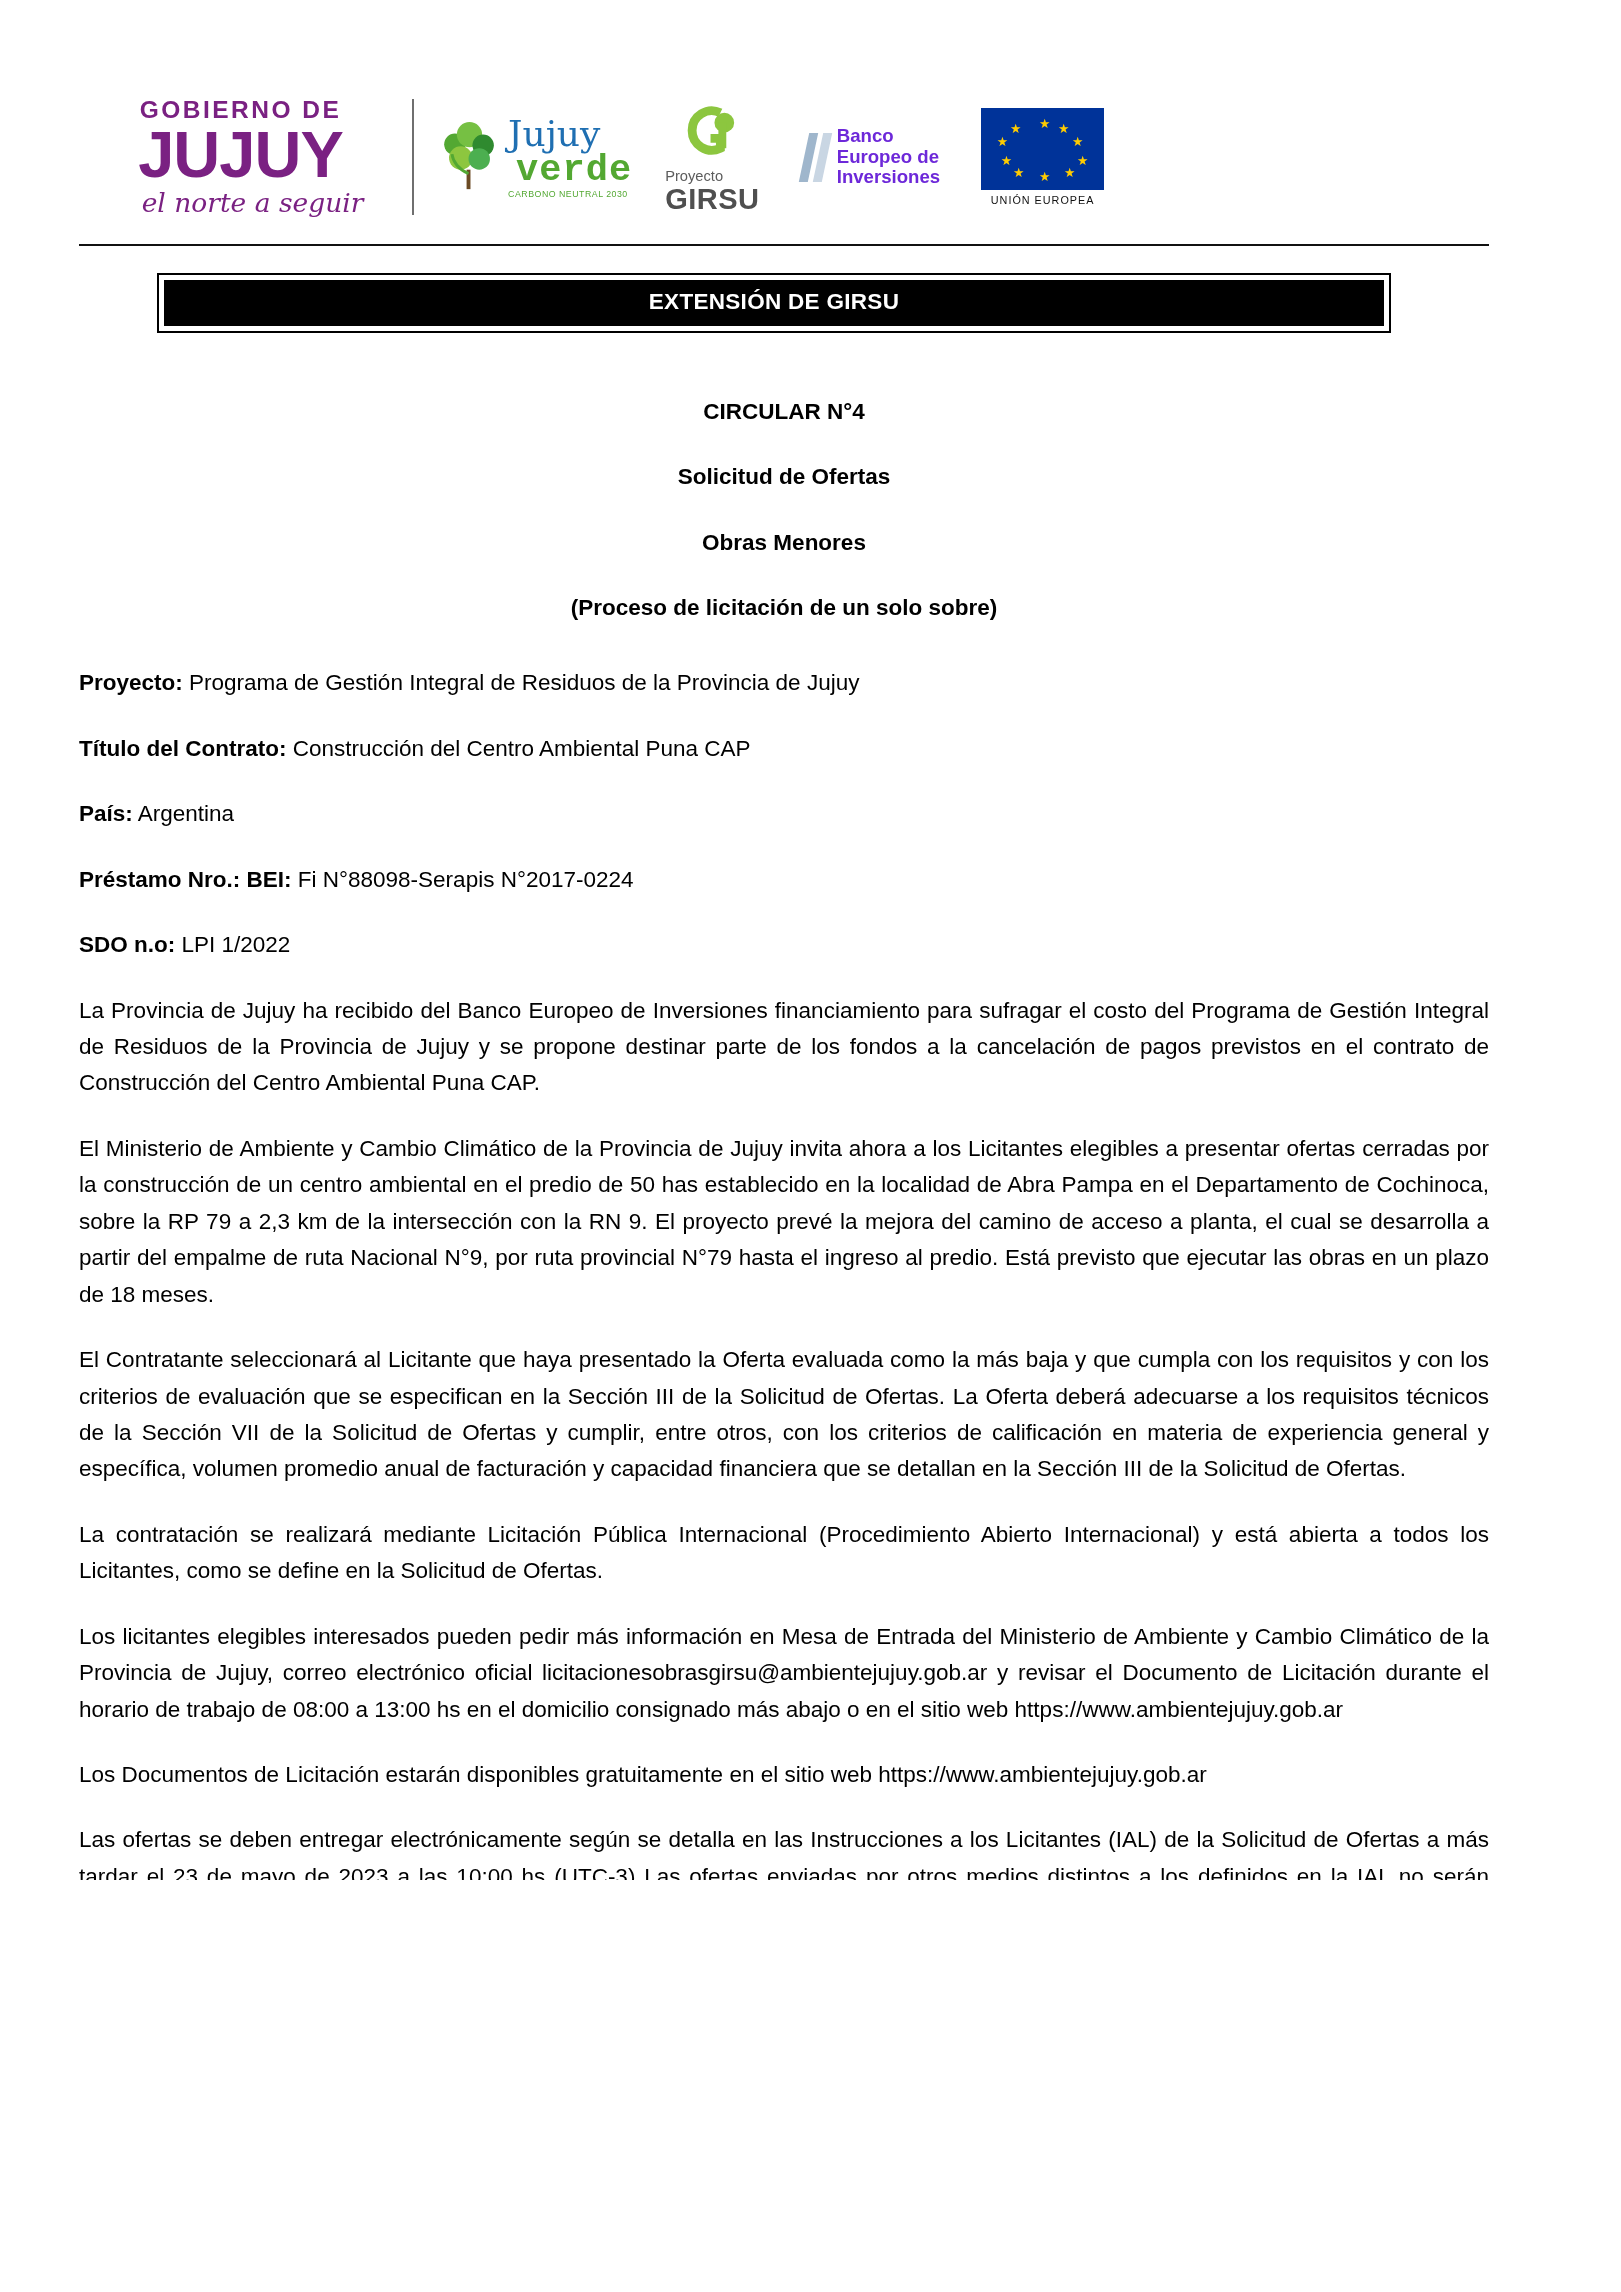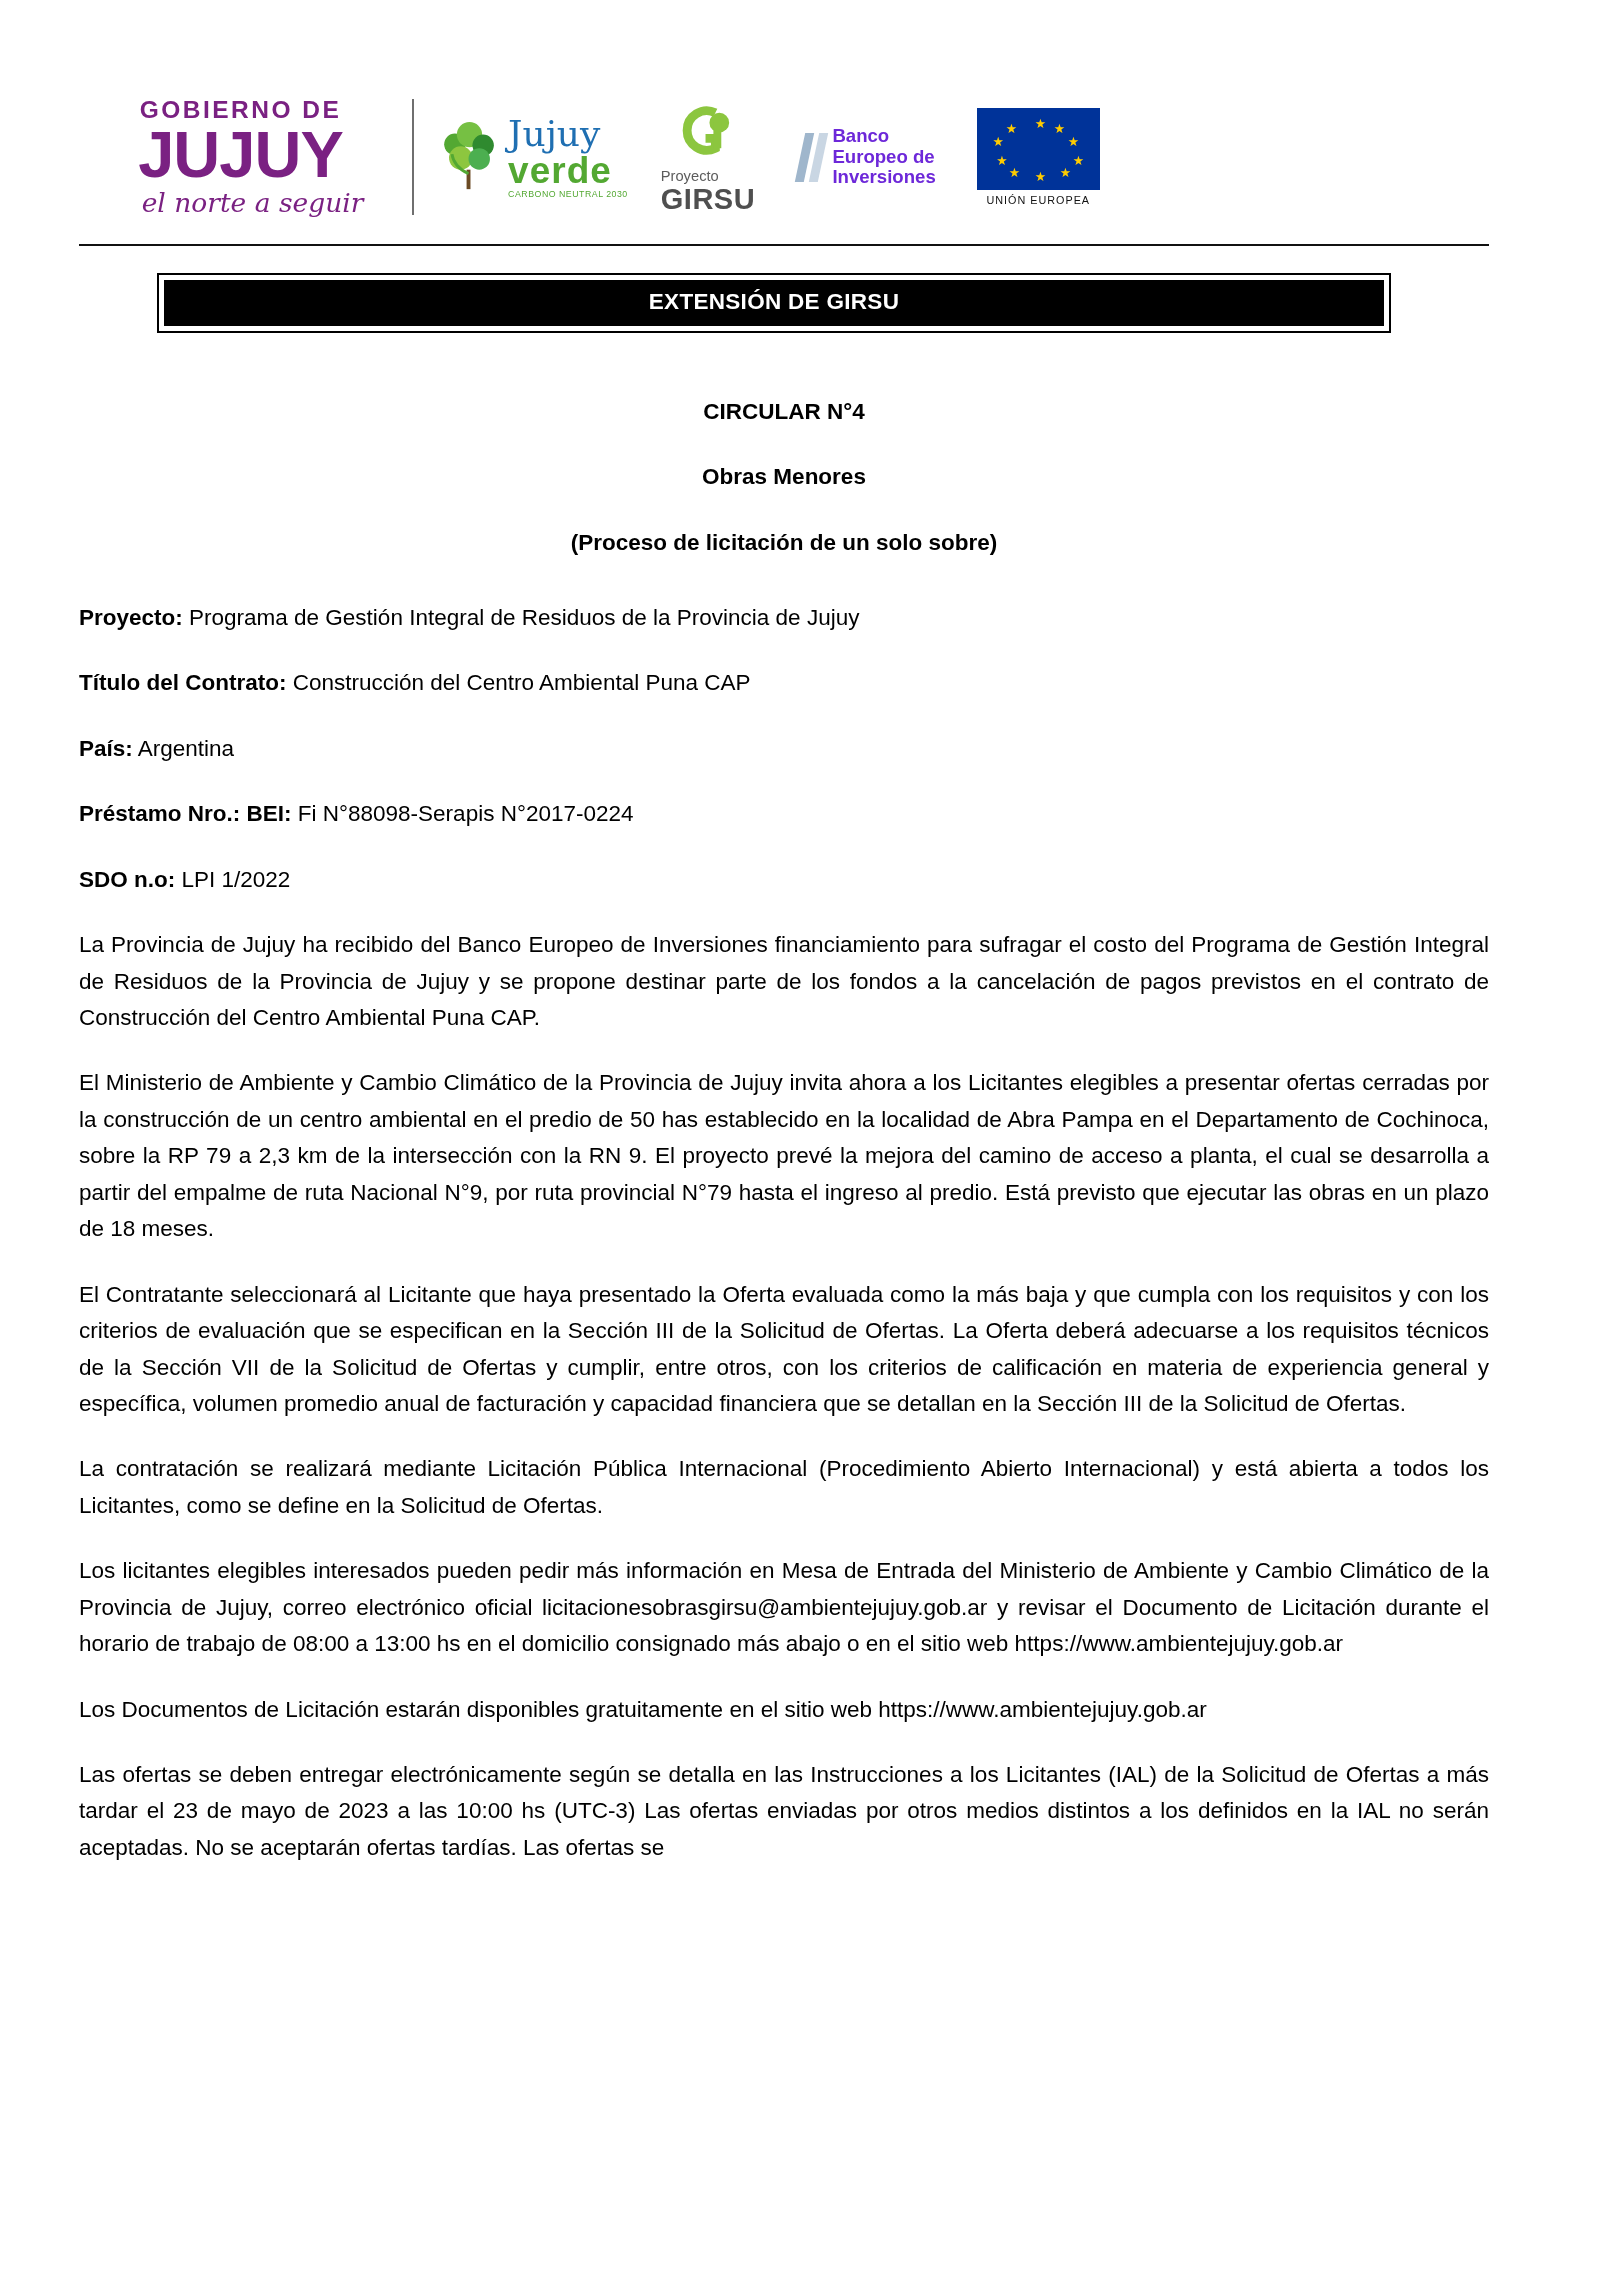--- a/index.html
+++ b/index.html
@@ -81,22 +81,23 @@
   .logo-verde .jujuy-t {
     font-size: 36px;
     color: #1f6fb2;
     font-weight: normal;
     font-family: "DejaVu Serif", serif;
   }
   .logo-verde .verde-t {
     font-size: 37px;
     color: #53a832;
     font-weight: bold;
-    font-family: Liberation Sans, sans-serif;
+    font-family: Liberation Mono, monospace;
     letter-spacing: 1px;
+    margin-left: 8px;
   }
   .logo-verde .carbono {
     font-size: 8.8px;
     color: #53a832;
     letter-spacing: 0.5px;
     margin-top: 1px;
   }
   .logo-girsu {
     display: flex;
     align-items: center;
@@ -297,20 +298,21 @@
 
   <div class="banner-wrap">
     <div class="banner-outer">
       <div class="banner-inner">EXTENSIÓN DE GIRSU</div>
     </div>
   </div>
 
   <div class="doc">
 
     <div class="ctr">CIRCULAR N°4</div>
+    <div class="ctr">Solicitud de Ofertas</div>
     <div class="ctr">Obras Menores</div>
     <div class="ctr last">(Proceso de licitación de un solo sobre)</div>
 
     <div class="field">
       <b>Proyecto:</b><span> Programa de Gestión Integral de Residuos de la Provincia de Jujuy</span>
     </div>
     <div class="field">
       <b>Título del Contrato:</b><span> Construcción del Centro Ambiental Puna CAP</span>
     </div>
     <div class="field">

